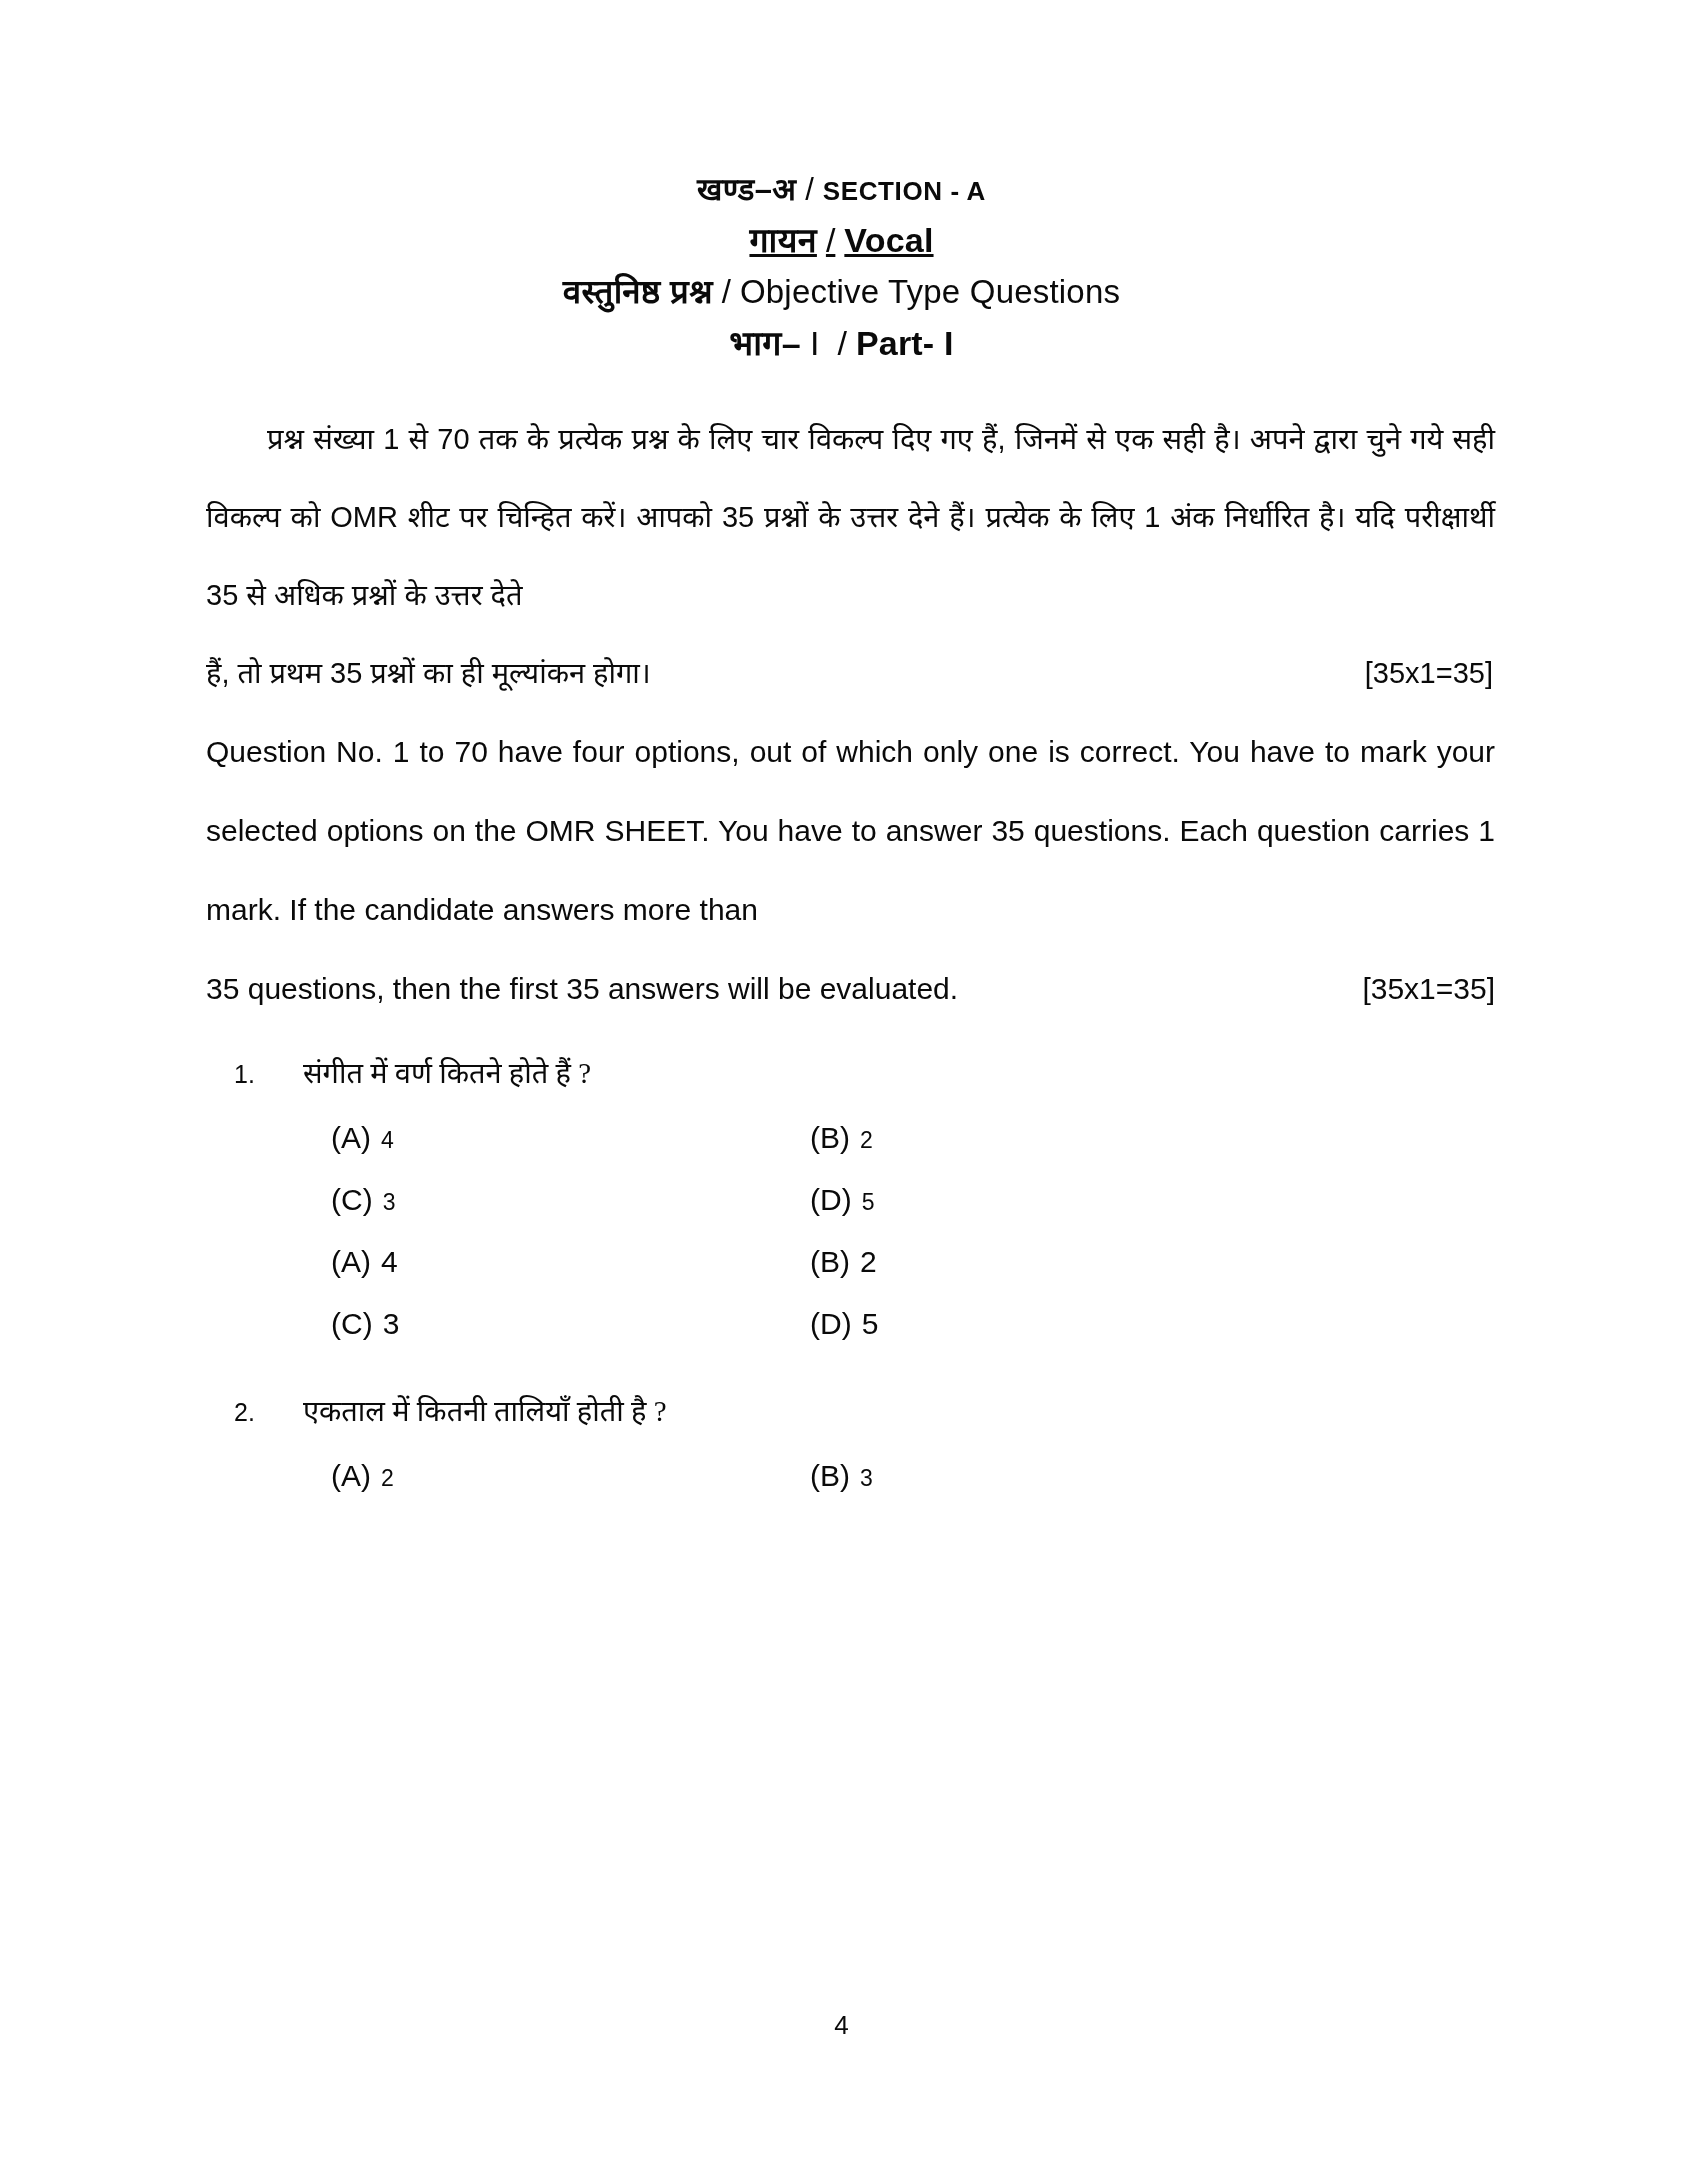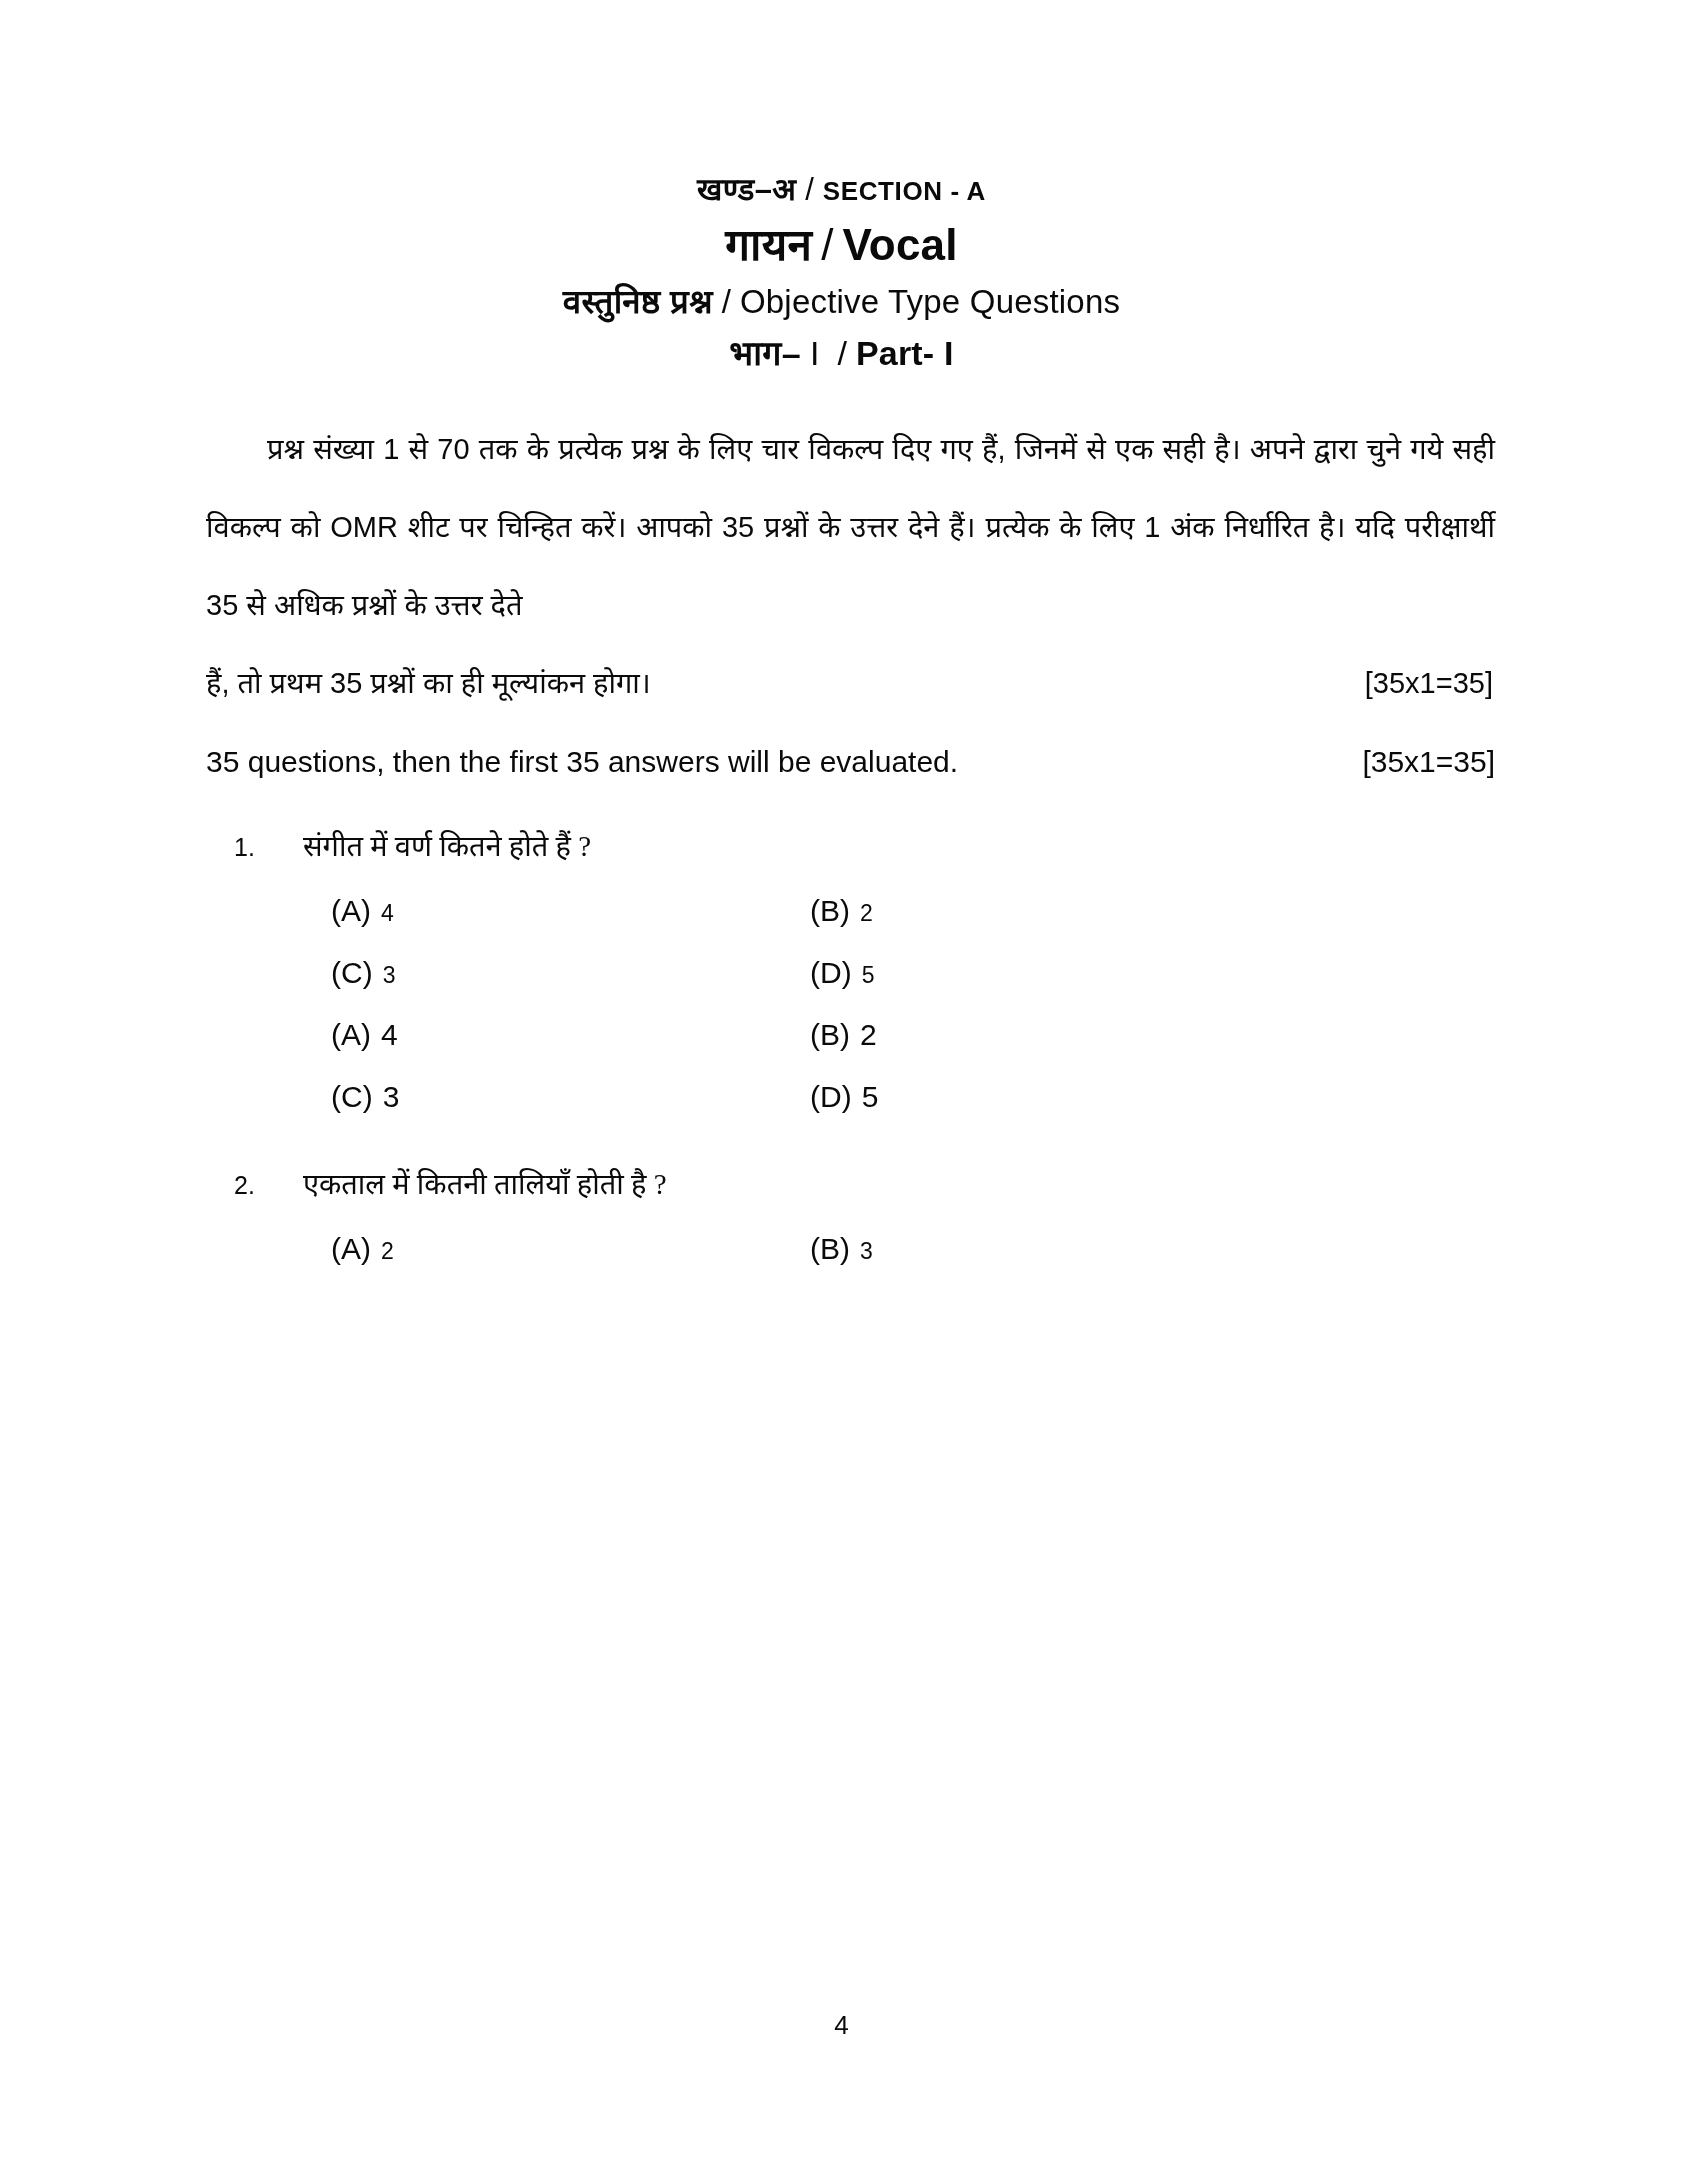--- a/index.html
+++ b/index.html
@@ -27,21 +27,21 @@
   .header {
     padding-top: 174px;
     text-align: center;
   }
   .head-line {
     line-height: 1.0;
     margin: 0 0 18px 0;
     white-space: nowrap;
   }
   .hl-1 { font-size: 31px; }
-  .hl-2 { font-size: 44px; }
+  .hl-2 { font-size: 34px; text-decoration: underline; }
   .hl-3 { font-size: 34px; }
   .hl-4 { font-size: 33px; }
 
   .dev {
     font-family: "Liberation Sans", "DejaVu Sans", sans-serif;
     font-weight: 600;
     letter-spacing: 0.3px;
   }
   .sep {
     font-weight: 400;
@@ -203,20 +203,23 @@
 
     <p class="para-hi">
       <span class="indent"></span><span>प्रश्न संख्या 1 से 70 तक के प्रत्येक प्रश्न के लिए चार विकल्प दिए गए हैं, जिनमें से एक सही है। अपने द्वारा चुने गये सही विकल्प को OMR शीट पर चिन्हित करें। आपको 35 प्रश्नों के उत्तर देने हैं। प्रत्येक के लिए 1 अंक निर्धारित है। यदि परीक्षार्थी 35 से अधिक प्रश्नों के उत्तर देते</span>
     </p>
 
     <div class="hi-last-line">
       <span>हैं, तो प्रथम 35 प्रश्नों का ही मूल्यांकन होगा।</span>
       <span class="marks-hi">[35x1=35]</span>
     </div>
 
+    <p class="para-en">
+      <span>Question No. 1 to 70 have four options, out of which only one is correct. You have to mark your selected options on the OMR SHEET. You have to answer 35 questions. Each question carries 1 mark. If the candidate answers more than</span>
+    </p>
 
     <div class="last-line para-en">
       <span>35 questions, then the first 35 answers will be evaluated.</span>
       <span class="marks-en">[35x1=35]</span>
     </div>
 
   </div>
 
   <div class="questions">
 

